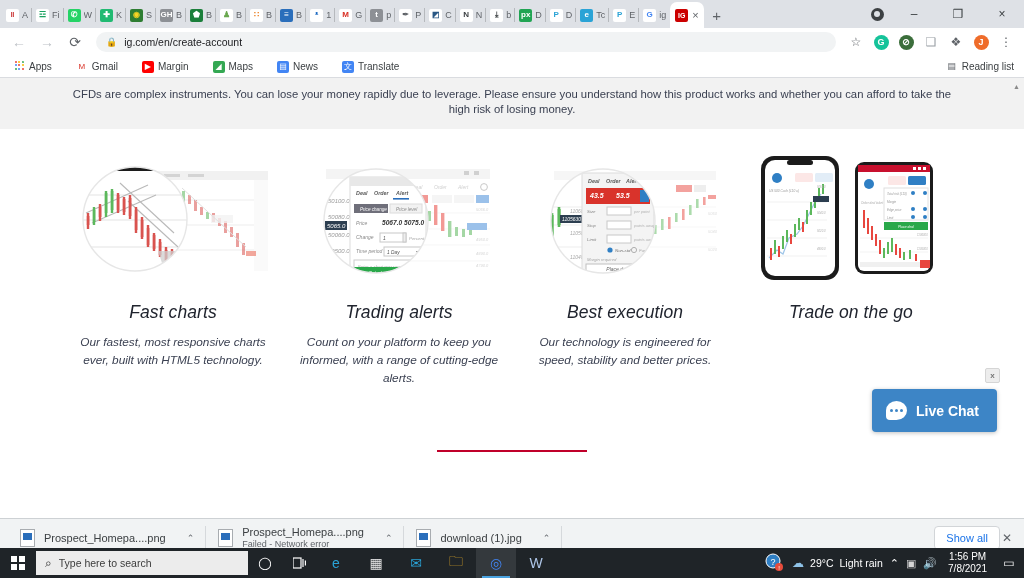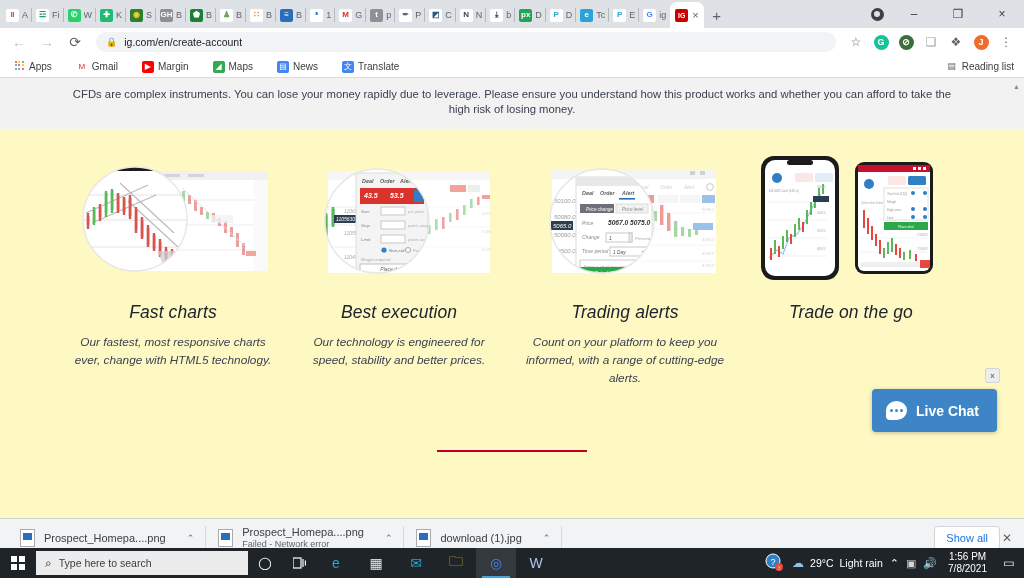--- a/index.html
+++ b/index.html
@@ -116,21 +116,21 @@
     margin-left: auto; display: flex; align-items: center; gap: 4px;
     font-size: 10px; color: #3c4043; padding-right: 2px;
   }
   .grid-ico {
     display: grid; grid-template-columns: repeat(3, 2px);
     grid-template-rows: repeat(3, 2px); gap: 1.5px;
   }
   .grid-ico i { display: block; width: 2px; height: 2px; border-radius: 50%; }
 
   
-  .page { height: 440px; background: #fef9c3; overflow: hidden; position: relative; }
+  .page { height: 440px; background: #ffffff; overflow: hidden; position: relative; }
   .riskbar {
     background: #f2f2f2; padding: 9px 70px 11px; text-align: center;
     font-size: 11.3px; line-height: 1.35; color: #3b4152;
     position: relative;
   }
   .scroll-up {
     position: absolute; right: 4px; top: 4px; font-size: 7px; color: #8a8a8a;
   }
   .content { padding-top: 26px; }
   .cards { display: flex; justify-content: center; }
@@ -525,122 +525,21 @@
                   <line x1="94" y1="94" x2="94" y2="104" stroke="#d9534f"></line>
                   <rect x="92.8" y="96" width="2.6" height="7" fill="#d9534f"></rect>
                 </g>
                 <path d="M80 96 L106 96 L102 108 L84 108 Z" fill="#cfcfcf" opacity=".75"></path>
                 <path d="M10 16 A52 52 0 0 1 104 16 Z" fill="#1c1c1c"></path>
               </g>
               <circle cx="57" cy="64" r="52" fill="none" stroke="#e6e6e6" stroke-width="1.4"></circle>
             </svg>
           </div>
           <h3>Fast charts</h3>
-          <p>Our fastest, most responsive charts ever, change with HTML5 technology.</p>
-        </div>
-
-        <div class="card">
-          <div class="card-art">
-            <svg width="190" height="125" viewBox="0 0 190 125">
-              <defs>
-                  <clipPath id="magclip3">
-                    <circle cx="73" cy="66" r="52"></circle>
-                  </clipPath>
-                </defs>
-              <rect x="24" y="16" width="162" height="102" fill="#ffffff"></rect>
-              <rect x="24" y="16" width="162" height="9" fill="#f6f6f6"></rect>
-              <g opacity=".5">
-                <rect x="146" y="30" width="16" height="7" fill="#e8473f"></rect>
-                <rect x="164" y="30" width="12" height="7" fill="#dedede"></rect>
-                <g stroke="#efefef" stroke-width="1">
-                  <line x1="120" y1="52" x2="186" y2="52"></line>
-                  <line x1="120" y1="72" x2="186" y2="72"></line>
-                  <line x1="120" y1="92" x2="186" y2="92"></line>
-                </g>
-                <g fill="#5cb85c">
-                  <rect x="124" y="70" width="2.6" height="9"></rect>
-                  <rect x="131" y="64" width="2.6" height="11"></rect>
-                  <rect x="145" y="58" width="2.6" height="9"></rect>
-                  <rect x="159" y="50" width="2.6" height="10"></rect>
-                  <rect x="166" y="44" width="2.6" height="9"></rect>
-                </g>
-                <g fill="#e8473f">
-                  <rect x="138" y="62" width="2.6" height="12"></rect>
-                  <rect x="152" y="54" width="2.6" height="11"></rect>
-                  <rect x="173" y="42" width="2.6" height="8"></rect>
-                </g>
-                <rect x="178" y="40" width="8" height="4" fill="#e8473f"></rect>
-                <g font-size="4" fill="#c0c0c0">
-                  <text x="178" y="60">5060</text>
-                    <text x="178" y="78">5040</text>
-                  <text x="178" y="96">5020</text>
-                </g>
-              </g>
-              <g clip-path="url(#magclip3)">
-                <rect x="21" y="14" width="104" height="104" fill="#ffffff"></rect>
-                <g stroke="#ededed" stroke-width="1">
-                  <line x1="22" y1="52" x2="124" y2="52"></line>
-                  <line x1="22" y1="70" x2="124" y2="70"></line>
-                  <line x1="22" y1="92" x2="124" y2="92"></line>
-                </g>
-                <g font-size="5" fill="#a8a8a8">
-                  <text x="40" y="58">1106000</text>
-                    <text x="40" y="80">1105000</text>
-                    <text x="40" y="104">1104000</text>
-                </g>
-                <g stroke-width="2.6">
-                  <line x1="16" y1="76" x2="16" y2="96" stroke="#5cb85c"></line>
-                  <rect x="14.8" y="80" width="2.8" height="14" fill="#5cb85c"></rect>
-                  <line x1="22" y1="58" x2="22" y2="88" stroke="#5cb85c"></line>
-                  <rect x="20.6" y="60" width="3" height="26" fill="#5cb85c"></rect>
-                  <line x1="29" y1="52" x2="29" y2="72" stroke="#5cb85c"></line>
-                  <rect x="27.6" y="54" width="3" height="16" fill="#5cb85c"></rect>
-                </g>
-                <rect x="30" y="60" width="22" height="8" fill="#2c3e50"></rect>
-                <text x="32" y="66" font-size="5" fill="#ffffff">1105630</text>
-
-                <rect x="52" y="18" width="72" height="100" fill="#f4f4f4" stroke="#dcdcdc"></rect>
-                <g font-size="5.4" fill="#5a5a5a" font-weight="bold">
-                  <text x="58" y="28">Deal</text>
-                    <text x="76" y="28">Order</text>
-                    <text x="96" y="28">Alert</text>
-                </g>
-                <rect x="56" y="33" width="64" height="16" fill="#d9332b"></rect>
-                <text x="60" y="43" font-size="7" fill="#ffffff" font-weight="bold">43.5</text>
-                <text x="86" y="43" font-size="7" fill="#ffffff" font-weight="bold">53.5</text>
-                <rect x="110" y="35" width="9" height="12" fill="#2f7fc4"></rect>
-                <g font-size="4.4" fill="#8a8a8a">
-                  <text x="57" y="58">Size</text>
-                    <text x="57" y="72">Stop</text>
-                    <text x="57" y="86">Limit</text>
-                </g>
-                <g>
-                  <rect x="77" y="52" width="24" height="8" fill="#ffffff" stroke="#c8c8c8"></rect>
-                  <rect x="77" y="66" width="24" height="8" fill="#ffffff" stroke="#c8c8c8"></rect>
-                  <rect x="77" y="80" width="24" height="8" fill="#ffffff" stroke="#c8c8c8"></rect>
-                </g>
-                <g font-size="4" fill="#b0b0b0">
-                  <text x="104" y="58">per point</text>
-                    <text x="104" y="72">points away</text>
-                    <text x="104" y="86">points away</text>
-                </g>
-                <circle cx="80" cy="95" r="2.6" fill="#2f7fc4"></circle>
-                <text x="85" y="97" font-size="4.4" fill="#777">Non-std</text>
-                <circle cx="104" cy="95" r="2.6" fill="none" stroke="#b0b0b0"></circle>
-                <text x="109" y="97" font-size="4.4" fill="#aaa">Force open</text>
-                <text x="57" y="106" font-size="4.2" fill="#a8a8a8">Margin required</text>
-                <rect x="56" y="109" width="64" height="10" fill="#ffffff" stroke="#c0c0c0"></rect>
-                <text x="88" y="116" font-size="5" fill="#666" text-anchor="middle">Place deal</text>
-                <path d="M25 14 A52 52 0 0 1 119 14 Z" fill="#1c1c1c"></path>
-              </g>
-              <circle cx="73" cy="66" r="52" fill="none" stroke="#e6e6e6" stroke-width="1.4"></circle>
-            </svg>
-          </div>
-          <h3>Best execution</h3>
-          <p>Our technology is engineered for speed, stability and better prices.</p>
+          <p>Our fastest, most responsive charts ever, built with HTML5 technology.</p>
         </div>
 
         <div class="card">
           <div class="card-art">
             <svg width="190" height="125" viewBox="0 0 190 125">
               <defs>
                   <clipPath id="magclip2">
                     <circle cx="72" cy="66" r="52"></circle>
                   </clipPath>
                 </defs>
@@ -722,20 +621,121 @@
               </g>
               <g clip-path="url(#magclip2)">
                 <rect x="50" y="112" width="68" height="12" rx="1" fill="#2aa84a"></rect>
                 <text x="74" y="120" font-size="5" fill="#ffffff" text-anchor="middle">Set alert</text>
               </g>
               <circle cx="72" cy="66" r="52" fill="none" stroke="#e6e6e6" stroke-width="1.4"></circle>
             </svg>
           </div>
           <h3>Trading alerts</h3>
           <p>Count on your platform to keep you informed, with a range of cutting-edge alerts.</p>
+        </div>
+
+        <div class="card">
+          <div class="card-art">
+            <svg width="190" height="125" viewBox="0 0 190 125">
+              <defs>
+                  <clipPath id="magclip3">
+                    <circle cx="73" cy="66" r="52"></circle>
+                  </clipPath>
+                </defs>
+              <rect x="24" y="16" width="162" height="102" fill="#ffffff"></rect>
+              <rect x="24" y="16" width="162" height="9" fill="#f6f6f6"></rect>
+              <g opacity=".5">
+                <rect x="146" y="30" width="16" height="7" fill="#e8473f"></rect>
+                <rect x="164" y="30" width="12" height="7" fill="#dedede"></rect>
+                <g stroke="#efefef" stroke-width="1">
+                  <line x1="120" y1="52" x2="186" y2="52"></line>
+                  <line x1="120" y1="72" x2="186" y2="72"></line>
+                  <line x1="120" y1="92" x2="186" y2="92"></line>
+                </g>
+                <g fill="#5cb85c">
+                  <rect x="124" y="70" width="2.6" height="9"></rect>
+                  <rect x="131" y="64" width="2.6" height="11"></rect>
+                  <rect x="145" y="58" width="2.6" height="9"></rect>
+                  <rect x="159" y="50" width="2.6" height="10"></rect>
+                  <rect x="166" y="44" width="2.6" height="9"></rect>
+                </g>
+                <g fill="#e8473f">
+                  <rect x="138" y="62" width="2.6" height="12"></rect>
+                  <rect x="152" y="54" width="2.6" height="11"></rect>
+                  <rect x="173" y="42" width="2.6" height="8"></rect>
+                </g>
+                <rect x="178" y="40" width="8" height="4" fill="#e8473f"></rect>
+                <g font-size="4" fill="#c0c0c0">
+                  <text x="178" y="60">5060</text>
+                    <text x="178" y="78">5040</text>
+                  <text x="178" y="96">5020</text>
+                </g>
+              </g>
+              <g clip-path="url(#magclip3)">
+                <rect x="21" y="14" width="104" height="104" fill="#ffffff"></rect>
+                <g stroke="#ededed" stroke-width="1">
+                  <line x1="22" y1="52" x2="124" y2="52"></line>
+                  <line x1="22" y1="70" x2="124" y2="70"></line>
+                  <line x1="22" y1="92" x2="124" y2="92"></line>
+                </g>
+                <g font-size="5" fill="#a8a8a8">
+                  <text x="40" y="58">1106000</text>
+                    <text x="40" y="80">1105000</text>
+                    <text x="40" y="104">1104000</text>
+                </g>
+                <g stroke-width="2.6">
+                  <line x1="16" y1="76" x2="16" y2="96" stroke="#5cb85c"></line>
+                  <rect x="14.8" y="80" width="2.8" height="14" fill="#5cb85c"></rect>
+                  <line x1="22" y1="58" x2="22" y2="88" stroke="#5cb85c"></line>
+                  <rect x="20.6" y="60" width="3" height="26" fill="#5cb85c"></rect>
+                  <line x1="29" y1="52" x2="29" y2="72" stroke="#5cb85c"></line>
+                  <rect x="27.6" y="54" width="3" height="16" fill="#5cb85c"></rect>
+                </g>
+                <rect x="30" y="60" width="22" height="8" fill="#2c3e50"></rect>
+                <text x="32" y="66" font-size="5" fill="#ffffff">1105630</text>
+
+                <rect x="52" y="18" width="72" height="100" fill="#f4f4f4" stroke="#dcdcdc"></rect>
+                <g font-size="5.4" fill="#5a5a5a" font-weight="bold">
+                  <text x="58" y="28">Deal</text>
+                    <text x="76" y="28">Order</text>
+                    <text x="96" y="28">Alert</text>
+                </g>
+                <rect x="56" y="33" width="64" height="16" fill="#d9332b"></rect>
+                <text x="60" y="43" font-size="7" fill="#ffffff" font-weight="bold">43.5</text>
+                <text x="86" y="43" font-size="7" fill="#ffffff" font-weight="bold">53.5</text>
+                <rect x="110" y="35" width="9" height="12" fill="#2f7fc4"></rect>
+                <g font-size="4.4" fill="#8a8a8a">
+                  <text x="57" y="58">Size</text>
+                    <text x="57" y="72">Stop</text>
+                    <text x="57" y="86">Limit</text>
+                </g>
+                <g>
+                  <rect x="77" y="52" width="24" height="8" fill="#ffffff" stroke="#c8c8c8"></rect>
+                  <rect x="77" y="66" width="24" height="8" fill="#ffffff" stroke="#c8c8c8"></rect>
+                  <rect x="77" y="80" width="24" height="8" fill="#ffffff" stroke="#c8c8c8"></rect>
+                </g>
+                <g font-size="4" fill="#b0b0b0">
+                  <text x="104" y="58">per point</text>
+                    <text x="104" y="72">points away</text>
+                    <text x="104" y="86">points away</text>
+                </g>
+                <circle cx="80" cy="95" r="2.6" fill="#2f7fc4"></circle>
+                <text x="85" y="97" font-size="4.4" fill="#777">Non-std</text>
+                <circle cx="104" cy="95" r="2.6" fill="none" stroke="#b0b0b0"></circle>
+                <text x="109" y="97" font-size="4.4" fill="#aaa">Force open</text>
+                <text x="57" y="106" font-size="4.2" fill="#a8a8a8">Margin required</text>
+                <rect x="56" y="109" width="64" height="10" fill="#ffffff" stroke="#c0c0c0"></rect>
+                <text x="88" y="116" font-size="5" fill="#666" text-anchor="middle">Place deal</text>
+                <path d="M25 14 A52 52 0 0 1 119 14 Z" fill="#1c1c1c"></path>
+              </g>
+              <circle cx="73" cy="66" r="52" fill="none" stroke="#e6e6e6" stroke-width="1.4"></circle>
+            </svg>
+          </div>
+          <h3>Best execution</h3>
+          <p>Our technology is engineered for speed, stability and better prices.</p>
         </div>
 
         <div class="card">
           <div class="card-art">
             <svg width="200" height="130" viewBox="0 0 200 130">
 
               <rect x="10" y="4" width="78" height="124" rx="13" fill="#1b1b1b"></rect>
               <rect x="14" y="8" width="70" height="116" rx="10" fill="#ffffff"></rect>
               <rect x="36" y="8" width="26" height="5" rx="2.5" fill="#1b1b1b"></rect>
               <circle cx="26" cy="26" r="5" fill="#2f7fc4"></circle>

